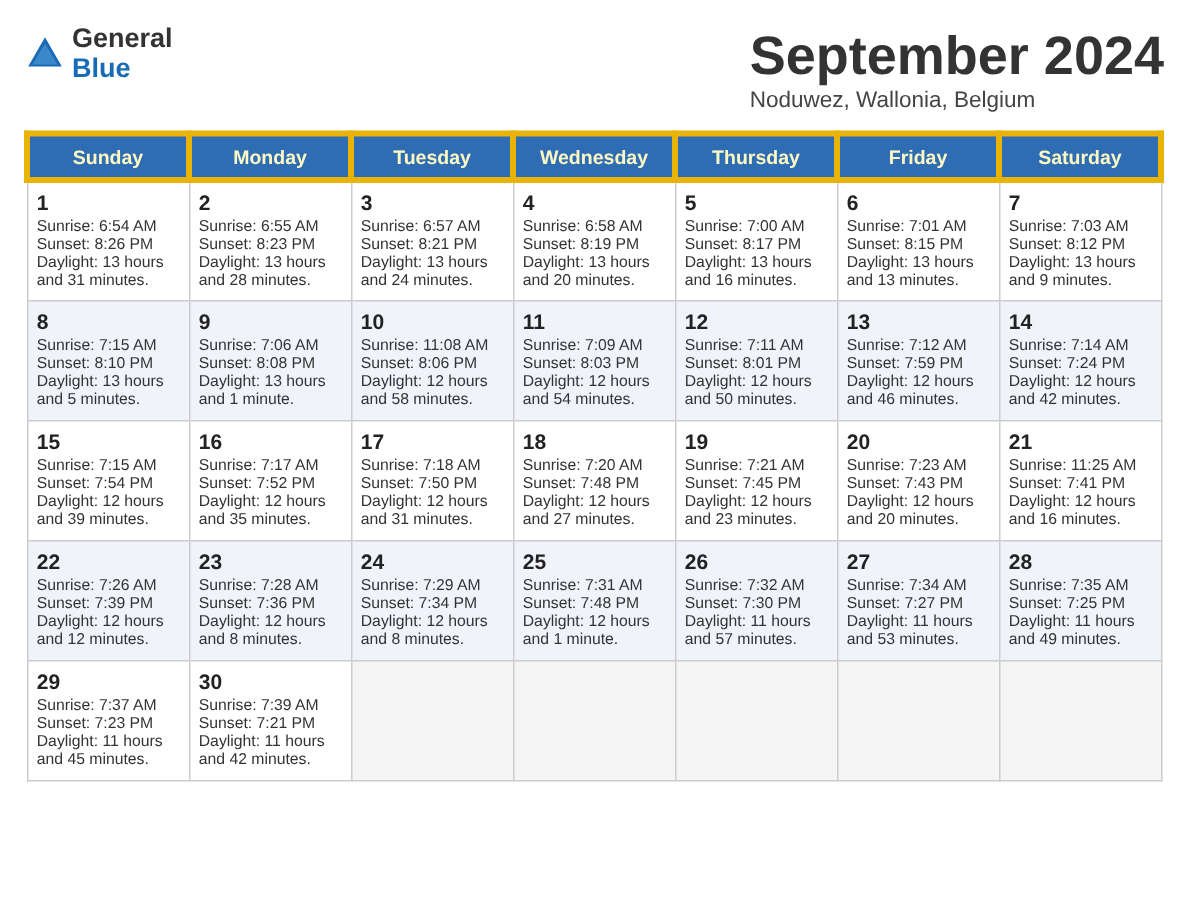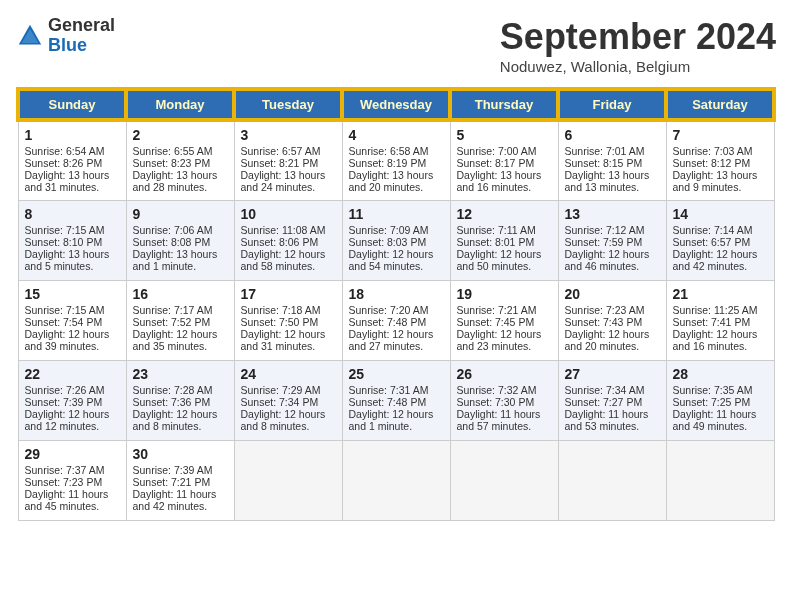--- a/index.html
+++ b/index.html
@@ -204,21 +204,21 @@
         <td>
           <span class="day-number">13</span>
           <div>Sunrise: 7:12 AM</div>
           <div>Sunset: 7:59 PM</div>
           <div>Daylight: 12 hours</div>
           <div>and 46 minutes.</div>
         </td>
         <td>
           <span class="day-number">14</span>
           <div>Sunrise: 7:14 AM</div>
-          <div>Sunset: 6:57 PM</div>
+          <div>Sunset: 7:24 PM</div>
           <div>Daylight: 12 hours</div>
           <div>and 42 minutes.</div>
         </td>
       </tr>
       <tr>
         <td>
           <span class="day-number">15</span>
           <div>Sunrise: 7:15 AM</div>
           <div>Sunset: 7:54 PM</div>
           <div>Daylight: 12 hours</div>

